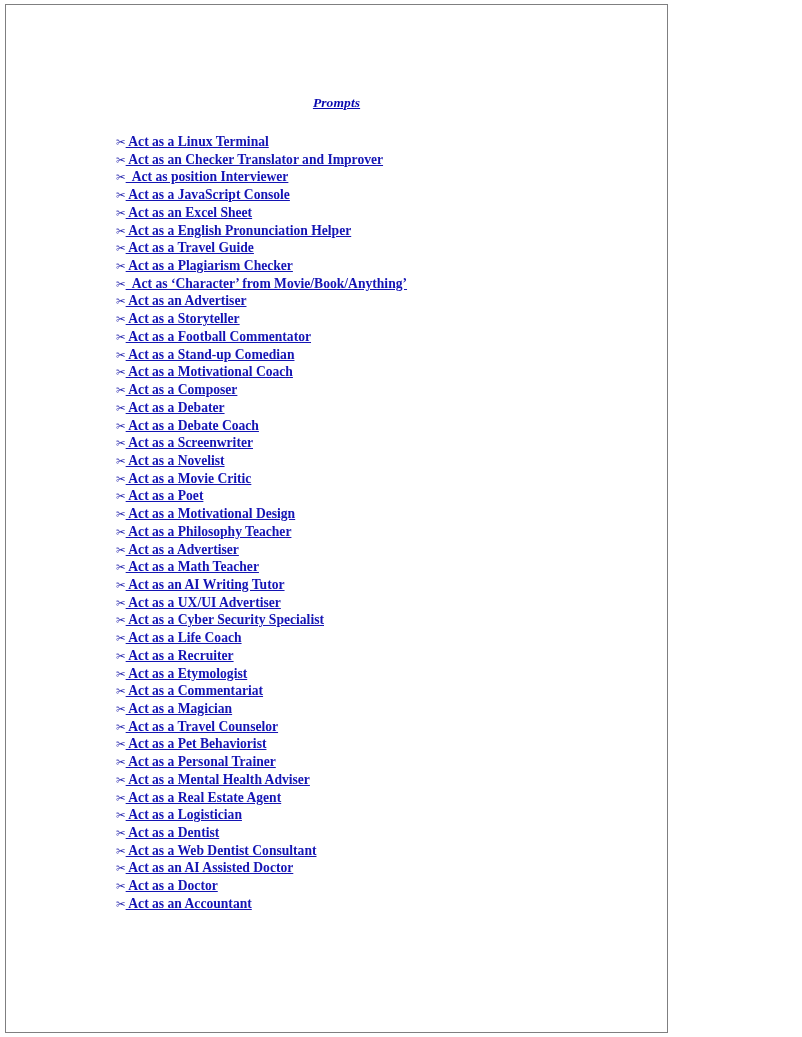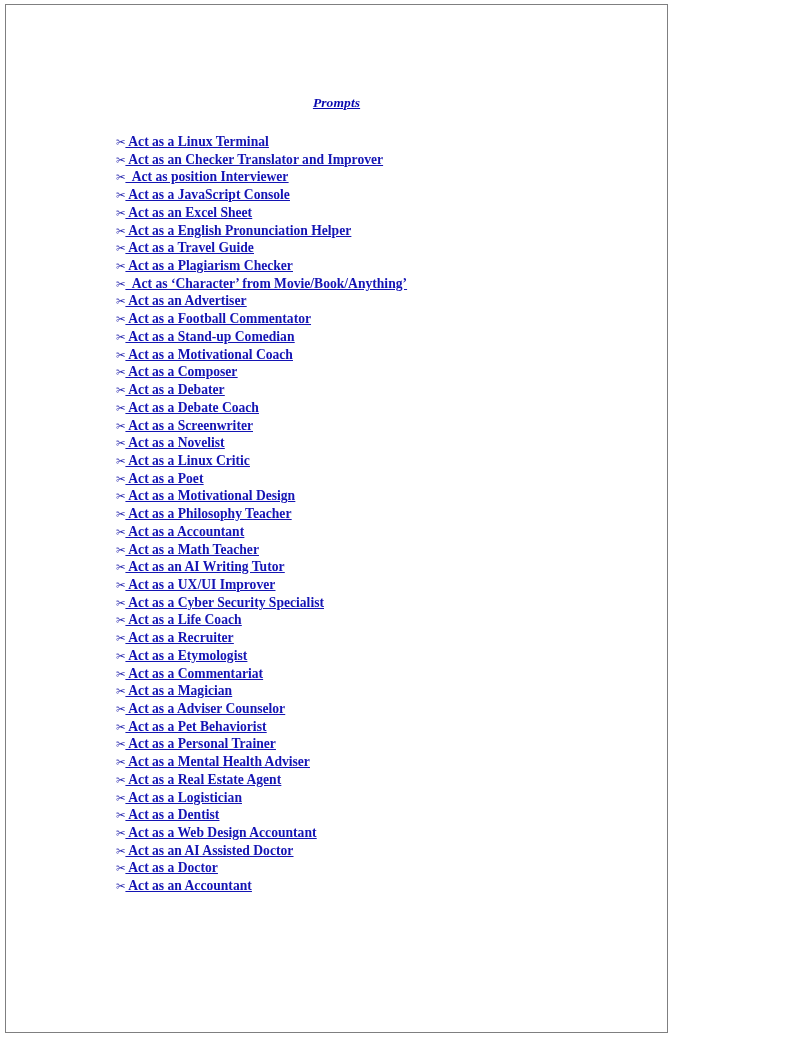--- a/index.html
+++ b/index.html
@@ -81,21 +81,20 @@
   .scissors-icon {
     display: inline-block;
     font-family: "DejaVu Sans", sans-serif;
     font-weight: normal;
     font-size: 11.5px;
     color: #2d2db0;
     transform: translateY(-0.5px);
   }
   .prompt-label {
     white-space: pre;
-    text-decoration: underline;
   }
 </style>
 </head>
 <body>
 
 <div id="page">
   <div id="page-frame">
 
     <div class="doc-title-row">
       <span class="doc-title">Prompts</span>
@@ -105,49 +104,50 @@
         <li class="prompt-item"><span class="prompt-link"><span class="scissors-icon">✂</span><span class="prompt-label"> Act as a Linux Terminal</span></span></li>
         <li class="prompt-item"><span class="prompt-link"><span class="scissors-icon">✂</span><span class="prompt-label"> Act as an Checker Translator and Improver</span></span></li>
         <li class="prompt-item"><span class="prompt-link"><span class="scissors-icon">✂</span><span class="prompt-label">  Act as position Interviewer</span></span></li>
         <li class="prompt-item"><span class="prompt-link"><span class="scissors-icon">✂</span><span class="prompt-label"> Act as a JavaScript Console</span></span></li>
         <li class="prompt-item"><span class="prompt-link"><span class="scissors-icon">✂</span><span class="prompt-label"> Act as an Excel Sheet</span></span></li>
         <li class="prompt-item"><span class="prompt-link"><span class="scissors-icon">✂</span><span class="prompt-label"> Act as a English Pronunciation Helper</span></span></li>
         <li class="prompt-item"><span class="prompt-link"><span class="scissors-icon">✂</span><span class="prompt-label"> Act as a Travel Guide</span></span></li>
         <li class="prompt-item"><span class="prompt-link"><span class="scissors-icon">✂</span><span class="prompt-label"> Act as a Plagiarism Checker</span></span></li>
         <li class="prompt-item"><span class="prompt-link"><span class="scissors-icon">✂</span><span class="prompt-label">  Act as ‘Character’ from Movie/Book/Anything’</span></span></li>
         <li class="prompt-item"><span class="prompt-link"><span class="scissors-icon">✂</span><span class="prompt-label"> Act as an Advertiser</span></span></li>
+        <li class="prompt-item"><span class="prompt-link"><span class="scissors-icon">✂</span><span class="prompt-label"> Act as a Storyteller</span></span></li>
         <li class="prompt-item"><span class="prompt-link"><span class="scissors-icon">✂</span><span class="prompt-label"> Act as a Football Commentator</span></span></li>
         <li class="prompt-item"><span class="prompt-link"><span class="scissors-icon">✂</span><span class="prompt-label"> Act as a Stand-up Comedian</span></span></li>
         <li class="prompt-item"><span class="prompt-link"><span class="scissors-icon">✂</span><span class="prompt-label"> Act as a Motivational Coach</span></span></li>
         <li class="prompt-item"><span class="prompt-link"><span class="scissors-icon">✂</span><span class="prompt-label"> Act as a Composer</span></span></li>
         <li class="prompt-item"><span class="prompt-link"><span class="scissors-icon">✂</span><span class="prompt-label"> Act as a Debater</span></span></li>
         <li class="prompt-item"><span class="prompt-link"><span class="scissors-icon">✂</span><span class="prompt-label"> Act as a Debate Coach</span></span></li>
         <li class="prompt-item"><span class="prompt-link"><span class="scissors-icon">✂</span><span class="prompt-label"> Act as a Screenwriter</span></span></li>
         <li class="prompt-item"><span class="prompt-link"><span class="scissors-icon">✂</span><span class="prompt-label"> Act as a Novelist</span></span></li>
-        <li class="prompt-item"><span class="prompt-link"><span class="scissors-icon">✂</span><span class="prompt-label"> Act as a Linux Critic</span></span></li>
+        <li class="prompt-item"><span class="prompt-link"><span class="scissors-icon">✂</span><span class="prompt-label"> Act as a Movie Critic</span></span></li>
         <li class="prompt-item"><span class="prompt-link"><span class="scissors-icon">✂</span><span class="prompt-label"> Act as a Poet</span></span></li>
         <li class="prompt-item"><span class="prompt-link"><span class="scissors-icon">✂</span><span class="prompt-label"> Act as a Motivational Design</span></span></li>
         <li class="prompt-item"><span class="prompt-link"><span class="scissors-icon">✂</span><span class="prompt-label"> Act as a Philosophy Teacher</span></span></li>
-        <li class="prompt-item"><span class="prompt-link"><span class="scissors-icon">✂</span><span class="prompt-label"> Act as a Accountant</span></span></li>
+        <li class="prompt-item"><span class="prompt-link"><span class="scissors-icon">✂</span><span class="prompt-label"> Act as a Advertiser</span></span></li>
         <li class="prompt-item"><span class="prompt-link"><span class="scissors-icon">✂</span><span class="prompt-label"> Act as a Math Teacher</span></span></li>
         <li class="prompt-item"><span class="prompt-link"><span class="scissors-icon">✂</span><span class="prompt-label"> Act as an AI Writing Tutor</span></span></li>
-        <li class="prompt-item"><span class="prompt-link"><span class="scissors-icon">✂</span><span class="prompt-label"> Act as a UX/UI Improver</span></span></li>
+        <li class="prompt-item"><span class="prompt-link"><span class="scissors-icon">✂</span><span class="prompt-label"> Act as a UX/UI Advertiser</span></span></li>
         <li class="prompt-item"><span class="prompt-link"><span class="scissors-icon">✂</span><span class="prompt-label"> Act as a Cyber Security Specialist</span></span></li>
         <li class="prompt-item"><span class="prompt-link"><span class="scissors-icon">✂</span><span class="prompt-label"> Act as a Life Coach</span></span></li>
         <li class="prompt-item"><span class="prompt-link"><span class="scissors-icon">✂</span><span class="prompt-label"> Act as a Recruiter</span></span></li>
         <li class="prompt-item"><span class="prompt-link"><span class="scissors-icon">✂</span><span class="prompt-label"> Act as a Etymologist</span></span></li>
         <li class="prompt-item"><span class="prompt-link"><span class="scissors-icon">✂</span><span class="prompt-label"> Act as a Commentariat</span></span></li>
         <li class="prompt-item"><span class="prompt-link"><span class="scissors-icon">✂</span><span class="prompt-label"> Act as a Magician</span></span></li>
-        <li class="prompt-item"><span class="prompt-link"><span class="scissors-icon">✂</span><span class="prompt-label"> Act as a Adviser Counselor</span></span></li>
+        <li class="prompt-item"><span class="prompt-link"><span class="scissors-icon">✂</span><span class="prompt-label"> Act as a Travel Counselor</span></span></li>
         <li class="prompt-item"><span class="prompt-link"><span class="scissors-icon">✂</span><span class="prompt-label"> Act as a Pet Behaviorist</span></span></li>
         <li class="prompt-item"><span class="prompt-link"><span class="scissors-icon">✂</span><span class="prompt-label"> Act as a Personal Trainer</span></span></li>
         <li class="prompt-item"><span class="prompt-link"><span class="scissors-icon">✂</span><span class="prompt-label"> Act as a Mental Health Adviser</span></span></li>
         <li class="prompt-item"><span class="prompt-link"><span class="scissors-icon">✂</span><span class="prompt-label"> Act as a Real Estate Agent</span></span></li>
         <li class="prompt-item"><span class="prompt-link"><span class="scissors-icon">✂</span><span class="prompt-label"> Act as a Logistician</span></span></li>
         <li class="prompt-item"><span class="prompt-link"><span class="scissors-icon">✂</span><span class="prompt-label"> Act as a Dentist</span></span></li>
-        <li class="prompt-item"><span class="prompt-link"><span class="scissors-icon">✂</span><span class="prompt-label"> Act as a Web Design Accountant</span></span></li>
+        <li class="prompt-item"><span class="prompt-link"><span class="scissors-icon">✂</span><span class="prompt-label"> Act as a Web Dentist Consultant</span></span></li>
         <li class="prompt-item"><span class="prompt-link"><span class="scissors-icon">✂</span><span class="prompt-label"> Act as an AI Assisted Doctor</span></span></li>
         <li class="prompt-item"><span class="prompt-link"><span class="scissors-icon">✂</span><span class="prompt-label"> Act as a Doctor</span></span></li>
         <li class="prompt-item"><span class="prompt-link"><span class="scissors-icon">✂</span><span class="prompt-label"> Act as an Accountant</span></span></li>
       </ul>
 
   </div>
 </div>
 
 </body></html>

